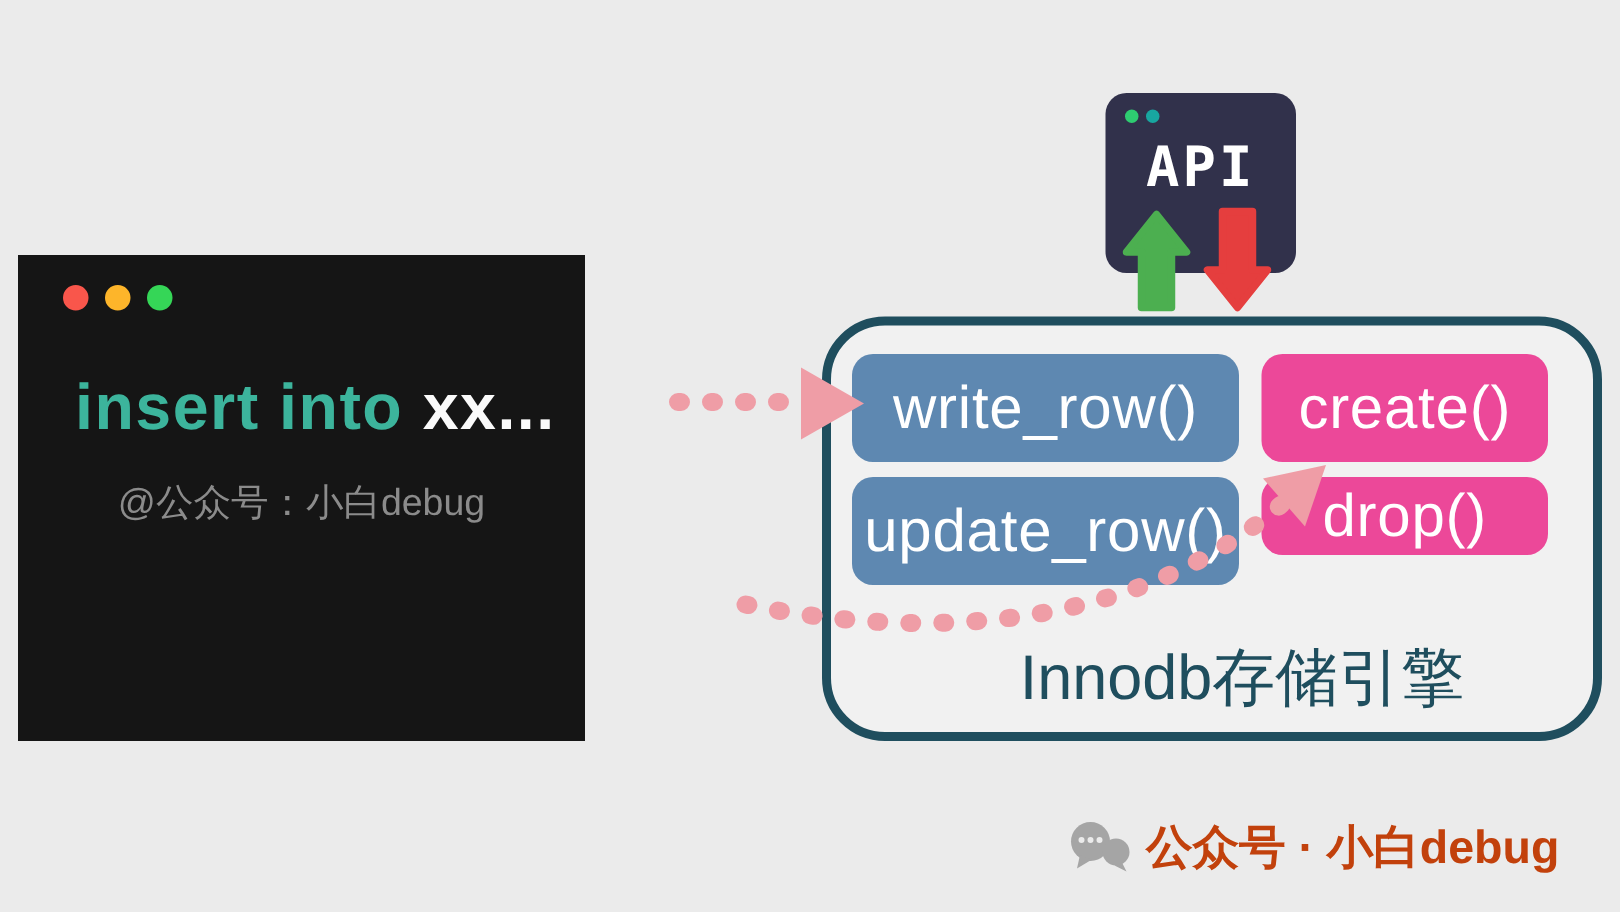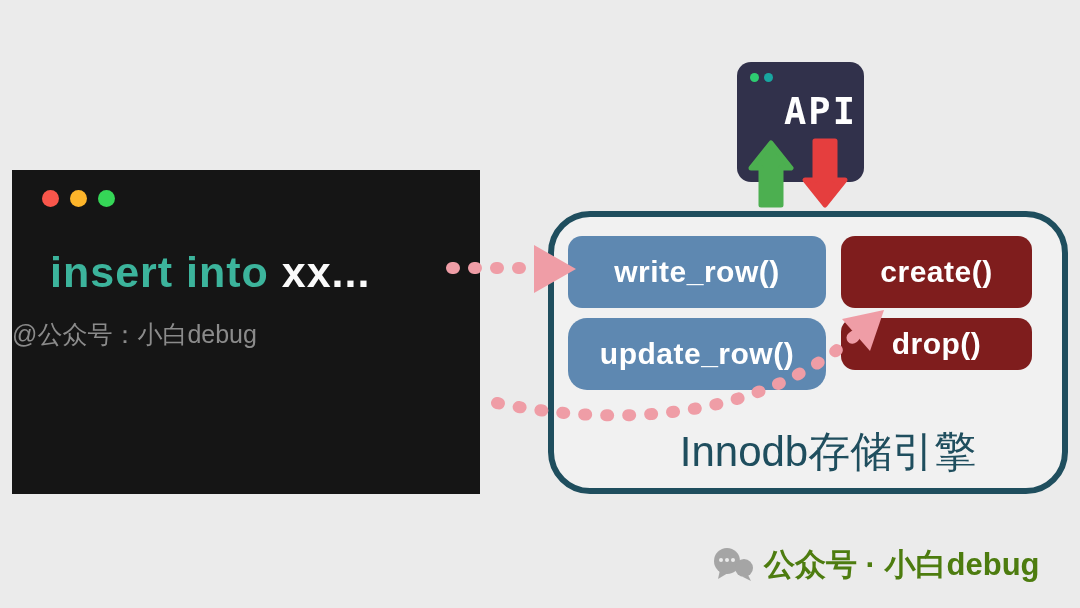--- a/index.html
+++ b/index.html
@@ -1,52 +1,52 @@
 <!DOCTYPE html>
 <html><head>
 <meta charset="utf-8">
 <style>
   html,body{margin:0;padding:0;}
   body{font-family:"Liberation Sans", sans-serif;}
   .canvas{position:relative;width:1080px;height:608px;background:#ebebeb;overflow:hidden;}
 
   
-  .terminal{position:absolute;left:12px;top:170px;width:468px;height:324px;background:#151515;text-decoration:underline;}
+  .terminal{position:absolute;left:12px;top:170px;width:378px;height:324px;background:#151515;text-decoration:underline;}
   .dot{position:absolute;width:17px;height:17px;border-radius:50%;top:20px;}
   .dot.red{left:30px;background:#f9564b;}
   .dot.yellow{left:58px;background:#fdb52a;}
   .dot.green{left:86px;background:#35d657;}
   .t-line{position:absolute;left:38px;font-size:43px;font-weight:800;color:#fafafa;white-space:pre;letter-spacing:1px;}
   .t-line .kw{color:#3cb49c;}
   .t-line1{top:78px;}
-  .t-mark{position:absolute;top:148px;left:0;width:100%;font-size:25px;color:#8b8b8b;font-weight:500;}
+  .t-mark{position:absolute;top:148px;left:0;width:100%;text-align:center;font-size:25px;color:#8b8b8b;font-weight:500;}
   .t-line2{top:188px;}
 
   
   .engine-box{position:absolute;left:548px;top:211px;width:520px;height:283px;background:#f1f1f1;border:6px solid #1f4e5e;border-radius:42px;box-sizing:border-box;}
-  .api-btn{position:absolute;display:flex;align-items:center;justify-content:center;color:#ffffff;font-weight:700;font-size:30px;border-radius:14px;letter-spacing:0.5px;}
+  .api-btn{position:absolute;display:flex;align-items:center;justify-content:center;color:#ffffff;font-weight:400;font-size:40px;border-radius:14px;letter-spacing:0.5px;}
   .btn-light{background:#5e88b1;}
-  .btn-dark{background:#7f1d1d;}
+  .btn-dark{background:#ec4899;}
   .btn-write{left:568px;top:236px;width:258px;height:72px;}
   .btn-create{left:841px;top:236px;width:191px;height:72px;}
-  .btn-update{left:568px;top:318px;width:258px;height:72px;border-radius:19px;}
+  .btn-update{left:568px;top:318px;width:258px;height:72px;}
   .btn-drop{left:841px;top:318px;width:191px;height:52px;}
   .engine-title{position:absolute;left:568px;top:424px;width:520px;text-align:center;font-size:42px;font-weight:400;color:#1f4e5e;}
 
   
   .api-window{position:absolute;left:737px;top:62px;width:127px;height:120px;background:#31314b;border-radius:14px;}
   .api-dot{position:absolute;top:11px;width:9px;height:9px;border-radius:50%;}
   .api-dot.g{left:13px;background:#2ecc71;}
   .api-dot.t{left:27px;background:#18a6a0;}
   .api-label{position:absolute;top:28px;left:0;width:100%;text-align:center;color:#ffffff;
-             font-family:"DejaVu Sans Mono", monospace;font-weight:700;font-size:37px;letter-spacing:2px;margin-left:20px;}
+             font-family:"DejaVu Sans Mono", monospace;font-weight:700;font-size:37px;letter-spacing:2px;}
   .api-arrows{position:absolute;left:740px;top:136px;}
 
   
-  .footer{position:absolute;left:712px;top:544px;display:flex;align-items:center;gap:10px;color:#4d7c0f;font-size:31px;font-weight:700;}
+  .footer{position:absolute;left:712px;top:544px;display:flex;align-items:center;gap:10px;color:#c2410c;font-size:31px;font-weight:700;}
 
   
   .flow{position:absolute;left:0;top:0;pointer-events:none;z-index:10;}
 </style>
 </head>
 <body>
 
 <div class="canvas">
 
   <div class="terminal">

